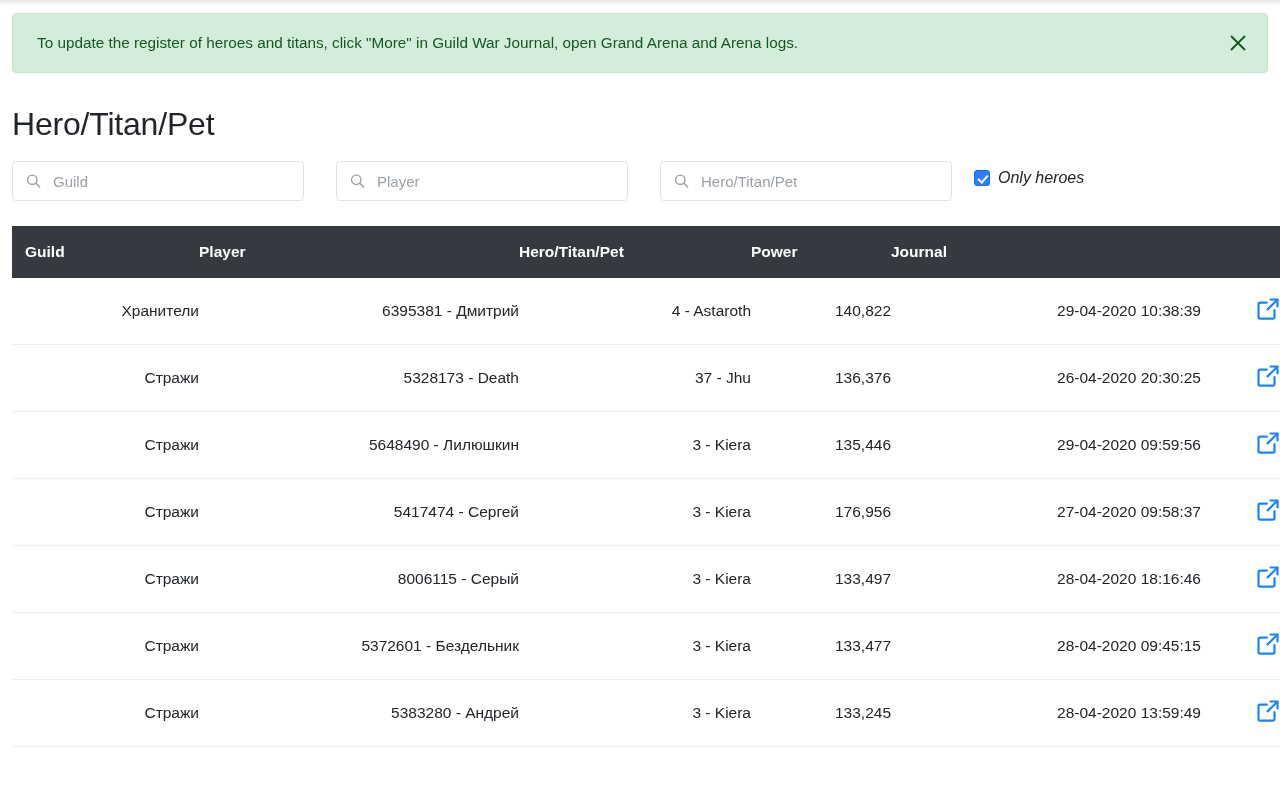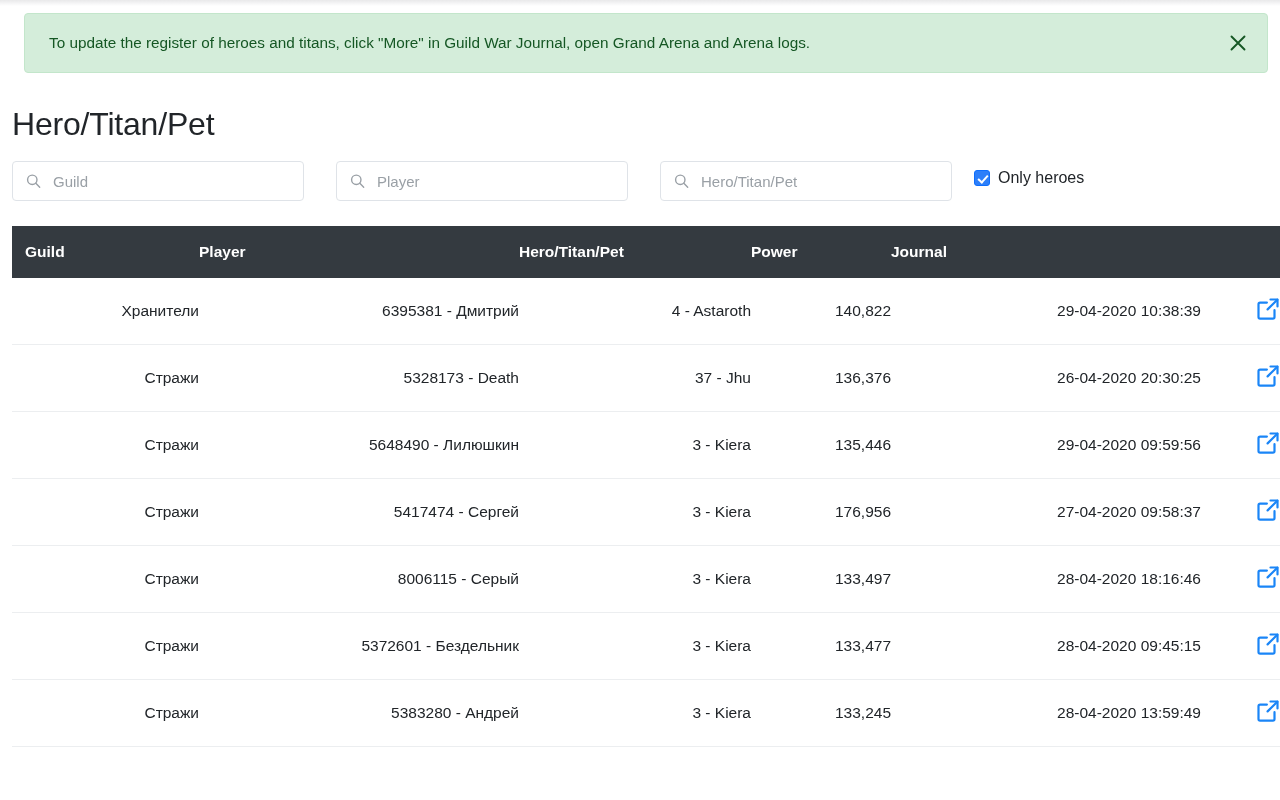--- a/index.html
+++ b/index.html
@@ -44,21 +44,20 @@
     background: #d4edda;
     border: 1px solid #c3e6cb;
     border-radius: 4px;
     color: #155724;
     padding: 13px 60px 13px 24px;
     font-size: 15.3px;
     line-height: 1.45;
     min-height: 60px;
     display: flex;
     align-items: center;
-    margin-left: 12px;
   }
   .alert-text { display: block; }
   .alert-close {
     position: absolute;
     top: 0;
     right: 0;
     height: 100%;
     width: 58px;
     display: flex;
     align-items: center;
@@ -147,20 +146,21 @@
     width: 4px; height: 8px;
     border: solid #fff;
     border-width: 0 2px 2px 0;
     transform: rotate(42deg);
   }
   .cb-label {
     font-size: 16px;
     color: #212529;
     cursor: pointer;
     white-space: nowrap;
+    font-style: italic;
   }
 
   
   .table-wrap { margin-top: 25px; }
   table.data {
     width: 100%;
     border-collapse: collapse;
     table-layout: fixed;
   }
   table.data thead th {

